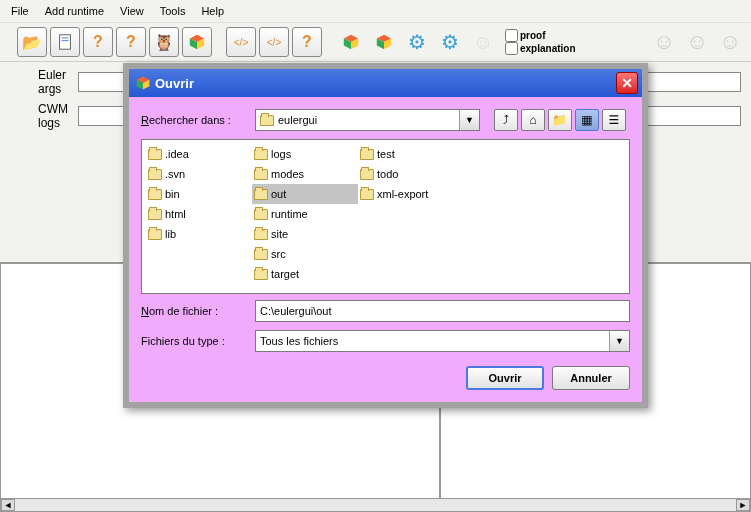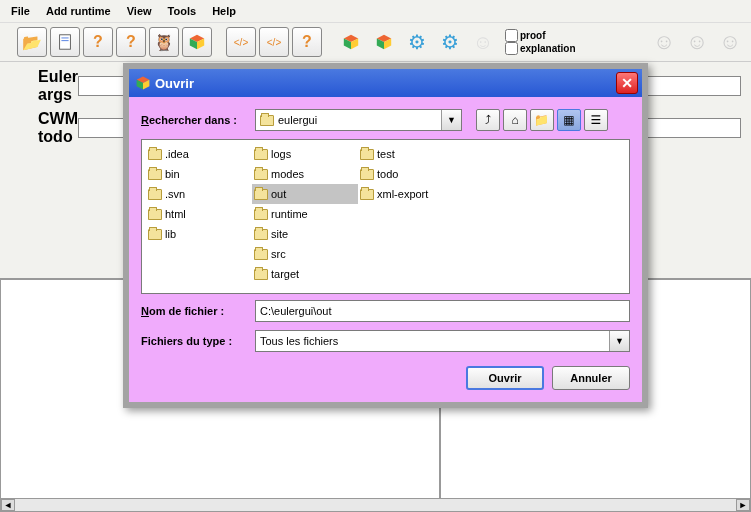--- a/index.html
+++ b/index.html
@@ -1,33 +1,33 @@
 <!DOCTYPE html>
 <html><head>
 <meta charset="utf-8">
 <style>
 * { box-sizing: border-box; margin: 0; padding: 0; }
 body { font-family: Arial, sans-serif; font-size: 11px; background: #f2f2ee; width: 751px; height: 512px; overflow: hidden; position: relative; }
 
 
 .menubar { background: #f2f2ee; border-bottom: 1px solid #ddd; padding: 2px 4px; display: flex; gap: 2px; }
-.menubar-item { padding: 3px 7px; font-weight: bold; font-size: 11px; cursor: pointer; }
+.menubar-item { padding: 3px 7px; font-weight: normal; font-size: 11px; cursor: pointer; }
 
 
 .toolbar { background: #f2f2ee; padding: 4px 6px; border-bottom: 1px solid #ccc; display: flex; gap: 3px; align-items: center; }
 .tool-btn { width: 30px; height: 30px; border: 1px solid #888; border-radius: 3px; background: linear-gradient(#fff,#e8e8e8); display: flex; align-items: center; justify-content: center; cursor: pointer; font-size: 16px; }
 .tool-btn.flat { border: none; background: none; font-size: 20px; }
 .tool-sep { width: 8px; }
 .checkbox-group { display: flex; flex-direction: column; font-size: 10px; margin-left: 4px; }
 .checkbox-group label { display: flex; align-items: center; gap: 2px; font-weight: bold; }
 
 
 .form-area { padding: 6px 10px; }
 .form-row { display: flex; align-items: center; margin-bottom: 6px; gap: 4px; }
-.form-row label { width: 64px; font-weight: bold; font-size: 16px; padding-left: 28px; }
+.form-row label { width: 64px; font-weight: normal; font-size: 12px; padding-left: 28px; }
 .form-row input { flex: 1; height: 20px; border: 1px solid #888; padding: 0 4px; font-size: 11px; }
 
 
 .content-split { display: flex; height: 240px; border-top: 1px solid #999; }
 .left-pane { width: 440px; background: #fff; border: 1px solid #999; }
 .right-pane { flex: 1; background: #fff; border: 1px solid #999; }
 
 
 .hscroll { position: absolute; bottom: 0; left: 0; right: 0; height: 14px; background: #e8e8e8; border: 1px solid #999; display: flex; }
 .hscroll-btn { width: 14px; background: #ddd; border: 1px solid #999; display:flex; align-items:center; justify-content:center; font-size:9px; }
@@ -35,25 +35,25 @@
 
 
 .dialog { position: absolute; left: 123px; top: 63px; width: 525px; background: #f0abfc; border: 6px solid #a3a3a3; box-shadow: 3px 3px 8px rgba(0,0,0,0.4); }
 .titlebar { background: linear-gradient(#4a79e0,#2757d4); height: 28px; display: flex; align-items: center; padding: 0 4px 0 6px; color: #fff; font-weight: bold; font-size: 13px; }
 .titlebar-icon { width: 16px; height: 16px; margin-right: 4px; }
 .titlebar-title { flex: 1; }
 .titlebar-close { width: 22px; height: 22px; background: linear-gradient(#f77,#d22); border: 1px solid #900; border-radius: 3px; display:flex; align-items:center; justify-content:center; color:#fff; font-weight:bold; font-size:14px; cursor:pointer; }
 
 .dialog-body { padding: 12px 12px 10px 12px; }
 .dlg-row { display: flex; align-items: center; margin-bottom: 8px; gap: 4px; }
-.dlg-label { width: 110px; font-weight: bold; font-size: 11px; }
+.dlg-label { width: 110px; font-weight: normal; font-size: 11px; }
 .dlg-label .u { text-decoration: underline; }
 .dlg-combo { flex: 1; height: 22px; border: 1px solid #7a7a7a; background: #fff; display: flex; align-items: center; padding: 0 4px; font-size: 11px; position: relative; }
 .dlg-combo .arrow { position: absolute; right: 0; top: 0; width: 20px; height: 100%; border-left: 1px solid #999; background: linear-gradient(#fdfdfd,#ddd); display:flex; align-items:center; justify-content:center; font-size:9px; }
-.lookin-combo { width: 207px; flex: none; }
+.lookin-combo { width: 225px; flex: none; }
 .view-btns { display: flex; gap: 3px; margin-left: 10px; }
 .view-btn { width: 24px; height: 22px; border: 1px solid #7a7a7a; background: linear-gradient(#fdfdfd,#e6e6e6); border-radius: 2px; display:flex; align-items:center; justify-content:center; cursor:pointer; font-size:12px; }
 .view-btn.active { background: linear-gradient(#b0c4f0,#8aa8e0); border-color:#4a79e0; }
 
 .file-list { height: 155px; border: 1px solid #7a7a7a; background: #fff; padding: 4px; margin-bottom: 6px; }
 .file-cols { display: flex; gap: 0; }
 .file-col { width: 106px; }
 .file-item { display: flex; align-items: center; height: 20px; padding: 0 2px; font-size: 11px; cursor: pointer; gap: 3px; }
 .file-item.selected { background: #c4c4c4; }
 .folder-icon { width: 14px; height: 11px; background: #f4e39c; border: 1px solid #b89d3c; border-radius: 1px 1px 0 0; position: relative; flex-shrink: 0; }
@@ -136,21 +136,21 @@
   <div class="tool-btn flat" style="color:#ccc;font-size:22px">☺</div>
   <div class="tool-btn flat" style="color:#ccc;font-size:22px">☺</div>
 </div>
 
 <div class="form-area">
   <div class="form-row">
     <label>Euler args</label>
     <input type="text" value="" style="">
   </div>
   <div class="form-row">
-    <label>CWM todo</label>
+    <label>CWM logs</label>
     <input type="text" value="" style="">
   </div>
 </div>
 
 <div style="height:120px"></div>
 <div class="content-split">
   <div class="left-pane"></div>
   <div class="right-pane"></div>
 </div>
 
@@ -190,25 +190,25 @@
 
     <div class="file-list">
       <div class="file-cols" id="file-cols">
           <div class="file-col">
             <div class="file-item">
               <span class="folder-icon"></span>
               <span>.idea</span>
             </div>
             <div class="file-item">
               <span class="folder-icon"></span>
+              <span>.svn</span>
+            </div>
+            <div class="file-item">
+              <span class="folder-icon"></span>
               <span>bin</span>
-            </div>
-            <div class="file-item">
-              <span class="folder-icon"></span>
-              <span>.svn</span>
             </div>
             <div class="file-item">
               <span class="folder-icon"></span>
               <span>html</span>
             </div>
             <div class="file-item">
               <span class="folder-icon"></span>
               <span>lib</span>
             </div>
           </div>

